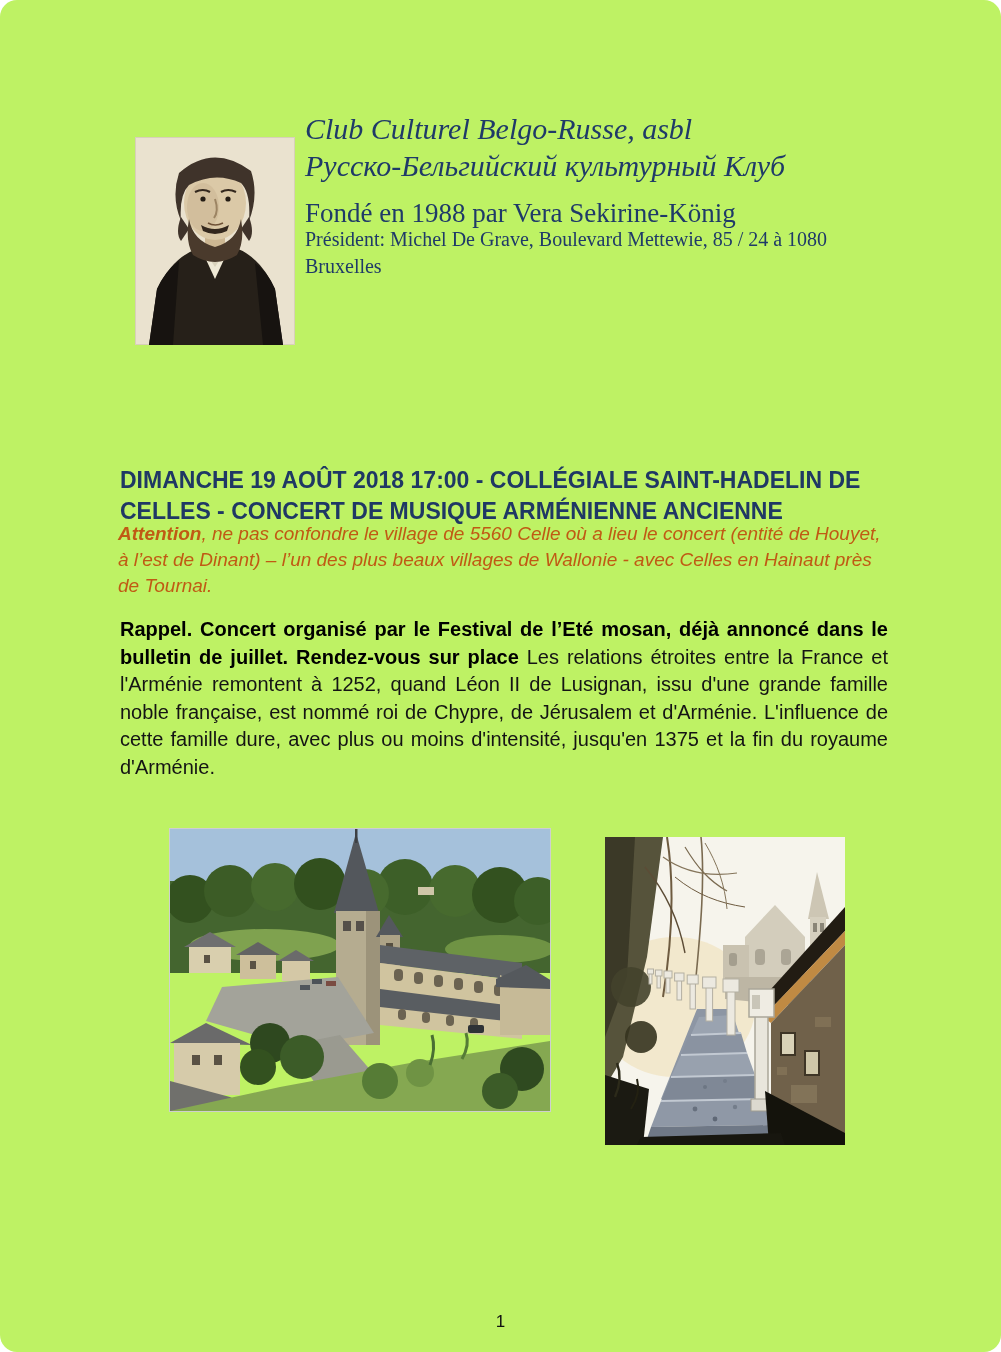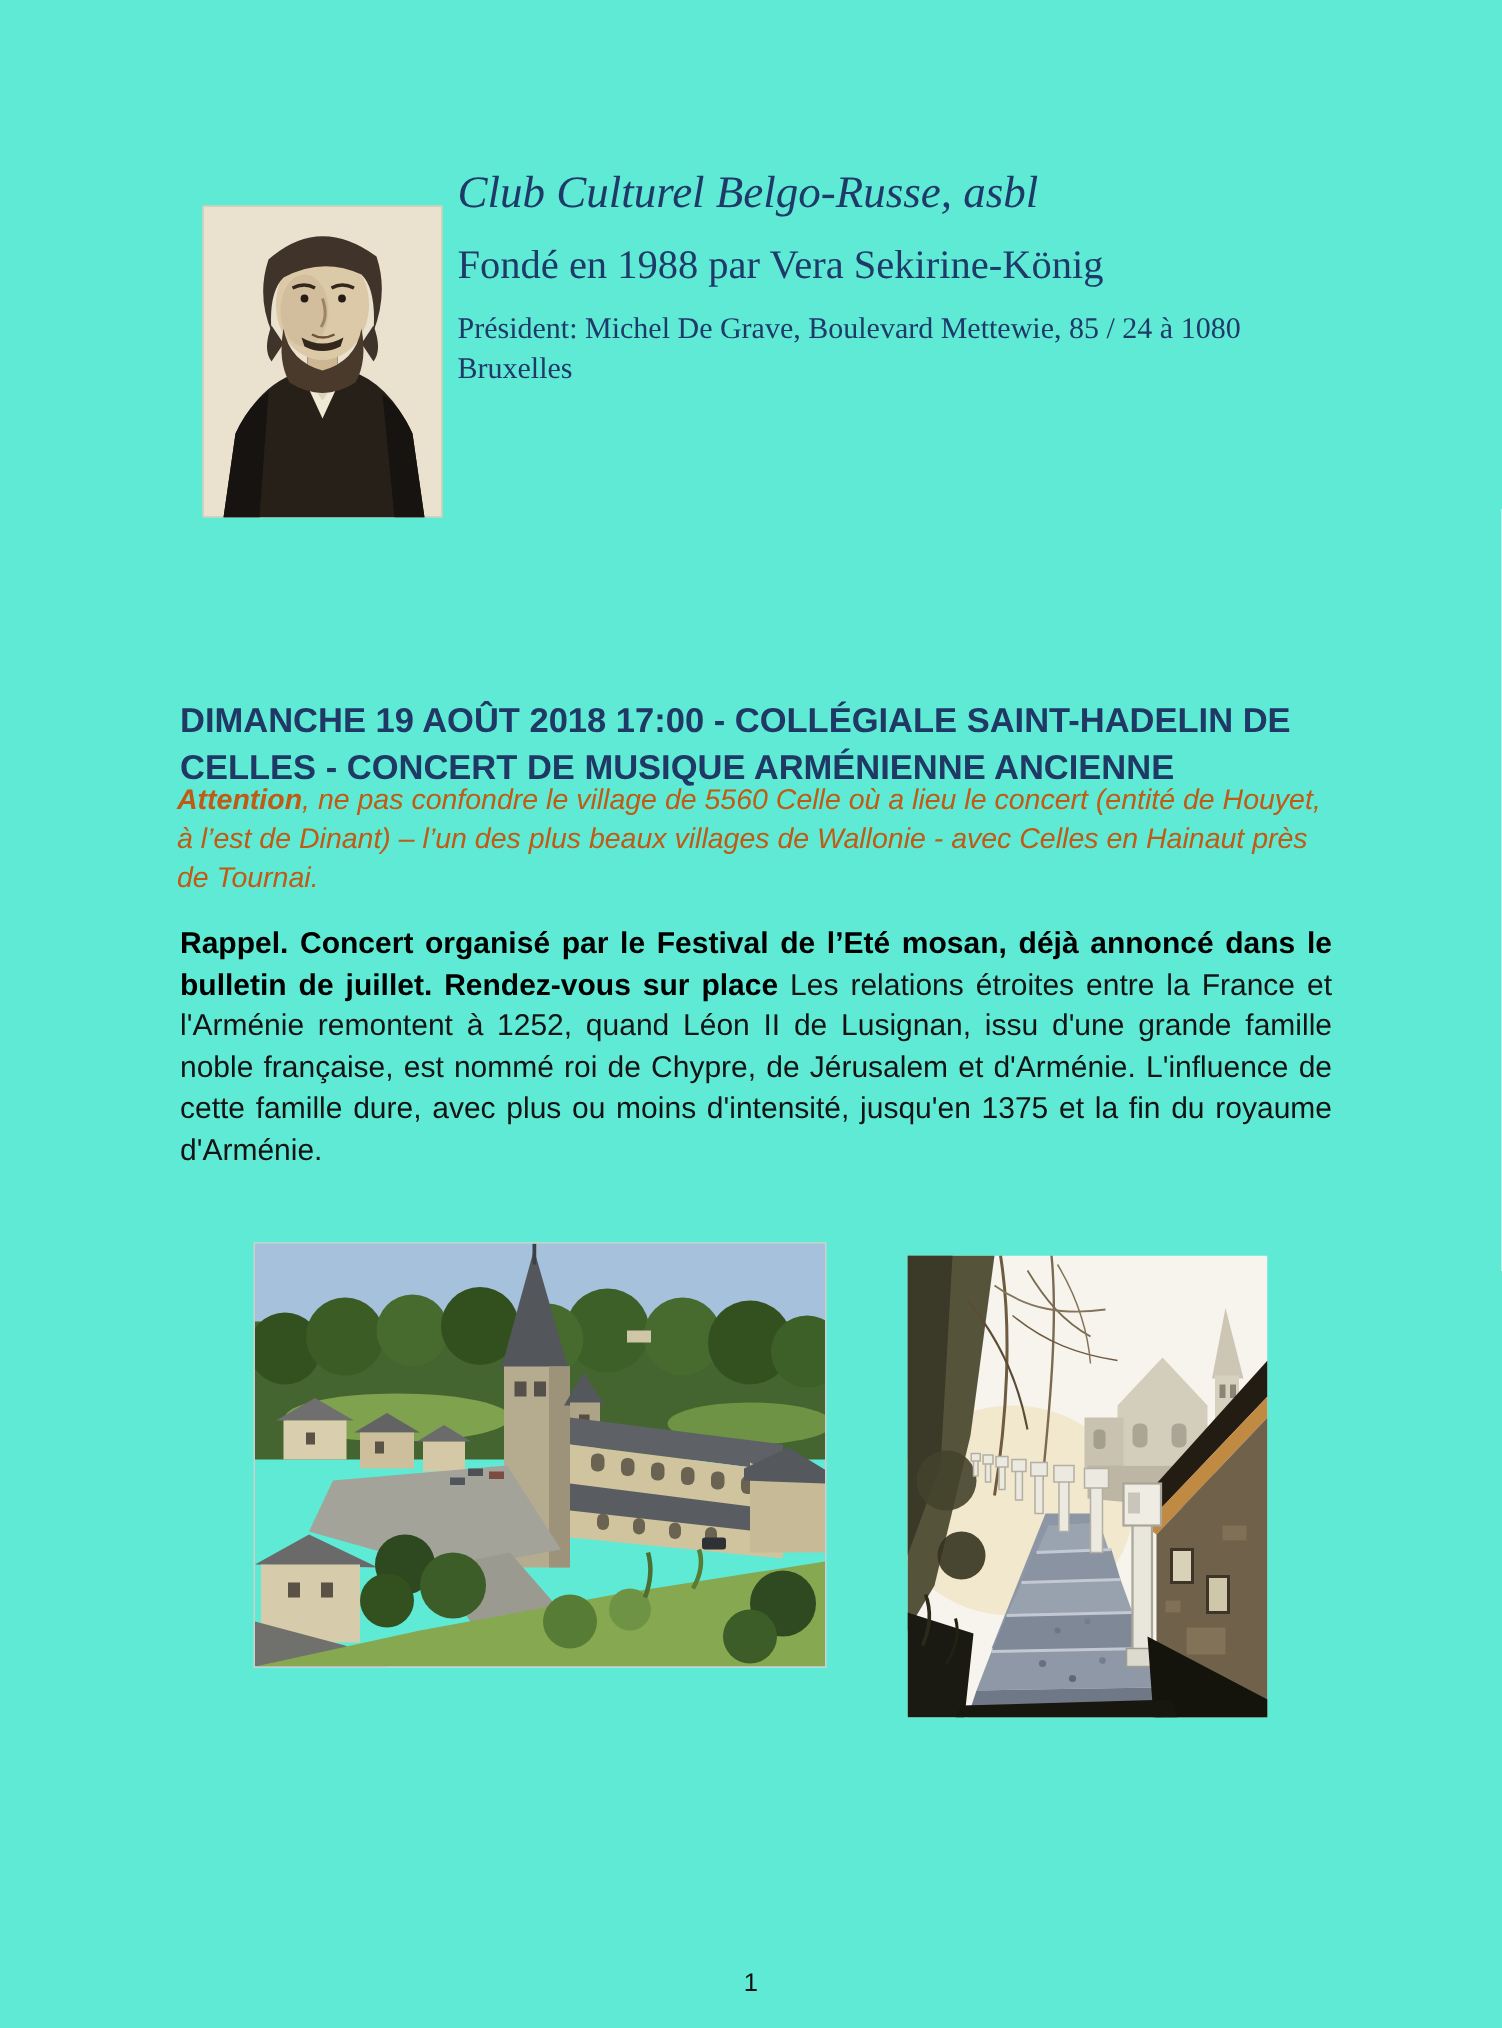--- a/index.html
+++ b/index.html
@@ -1,22 +1,23 @@
 <!DOCTYPE html>
 <html><head>
 <meta charset="utf-8">
 <style>
   html,body{margin:0;padding:0;background:#ffffff;}
   .page{
     position:relative;
     width:1001px;height:1352px;
-    background:#5eead4;
+    background:#bef264;
     font-family:"Liberation Sans", sans-serif;
     color:#111111;
     overflow:hidden;
+    border-radius:17px;
   }
   
   .portrait{
     position:absolute;left:135px;top:137px;width:160px;height:208px;
     display:block;
   }
   .header-text{
     position:absolute;left:305px;top:110px;width:570px;
     font-family:"Liberation Serif", serif;
     color:#1f3a68;
@@ -24,21 +25,20 @@
   .club-title{
     font-style:italic;
     font-size:30px;line-height:37px;
     white-space:nowrap;
   }
   .founded{
     margin-top:16px;
     font-size:27px;line-height:26px;
   }
   .president{
-    margin-top:17px;
     font-size:20px;line-height:27px;
     width:560px;
   }
   
   .bulletin-title{
     position:absolute;left:120px;top:356px;width:762px;
     text-align:center;
     font-family:"Liberation Serif", serif;
     font-weight:bold;
     font-size:26px;line-height:32px;
@@ -117,20 +117,21 @@
       <circle cx="93" cy="62" r="2.6" fill="#241c14"></circle>
       <path d="M60,55 Q68,51 75,55" stroke="#33271d" stroke-width="2.2" fill="none"></path>
       <path d="M86,55 Q93,51 101,55" stroke="#33271d" stroke-width="2.2" fill="none"></path>
       <path d="M80,62 Q84,74 79,81" stroke="#9c8463" stroke-width="2" fill="none"></path>
       <path d="M73,86 Q80,90 88,86" stroke="#6e5136" stroke-width="1.6" fill="none"></path>
     </svg>
   </div>
 
   <div class="header-text">
     <div class="club-title">Club Culturel Belgo-Russe, asbl</div>
+    <div class="club-title">Русско-Бельгийский культурный Клуб</div>
     <div class="founded">Fondé en 1988 par Vera Sekirine-König</div>
     <div class="president">Président: Michel De Grave, Boulevard Mettewie, 85 / 24 à 1080 Bruxelles</div>
   </div>
 
 
   <div class="event-heading">
     <div>DIMANCHE 19 AOÛT 2018 17:00 - COLLÉGIALE SAINT-HADELIN DE</div>
     <div>CELLES - CONCERT DE MUSIQUE ARMÉNIENNE ANCIENNE</div>
   </div>
 

